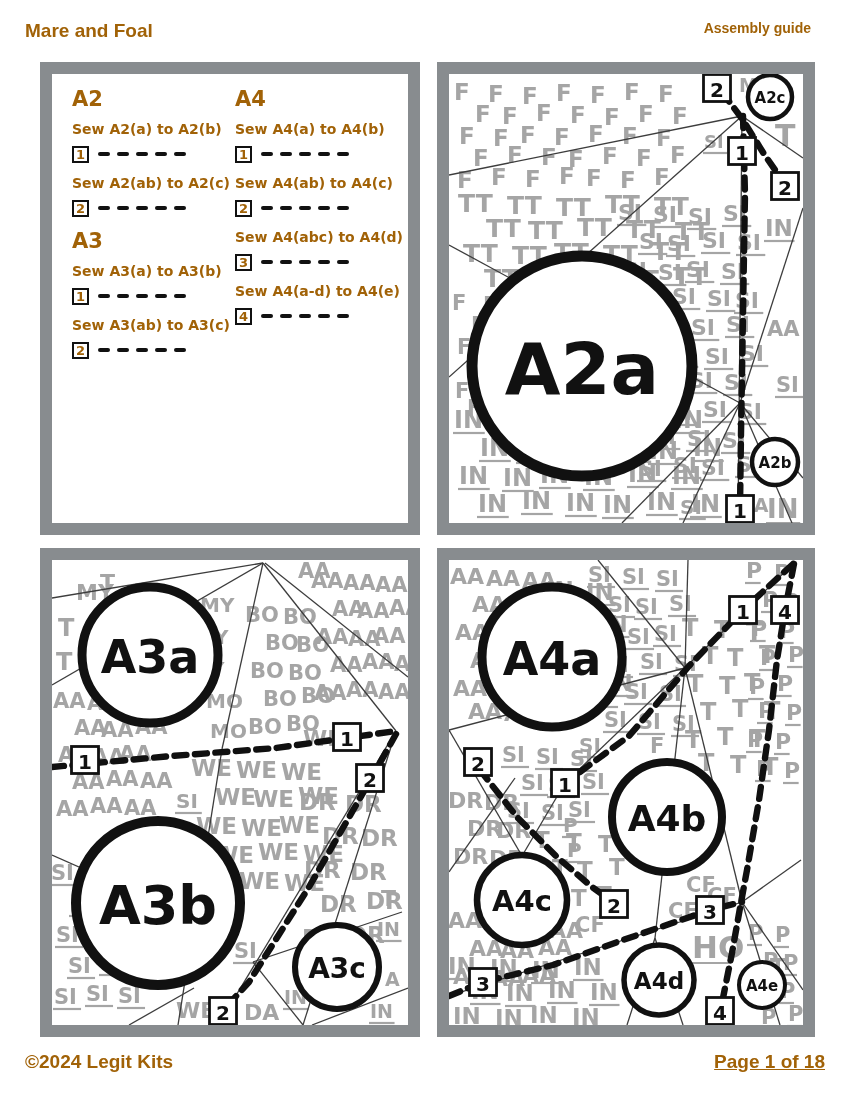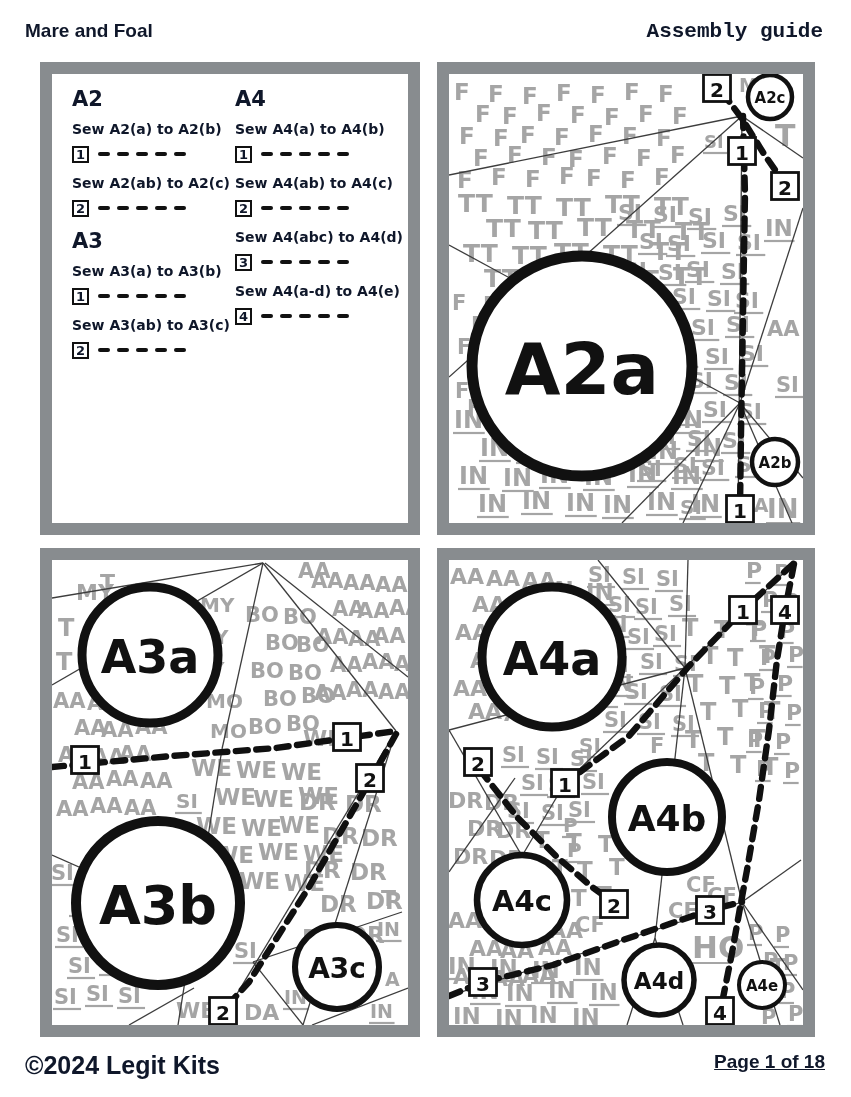--- a/index.html
+++ b/index.html
@@ -1,22 +1,22 @@
 <!DOCTYPE html>
 <html><head>
 <meta charset="utf-8">
 <style>
   html,body{margin:0;padding:0;background:#fff;}
   .page{position:relative;width:851px;height:1097px;background:#fff;overflow:hidden;
-        font-family:"DejaVu Sans","Liberation Sans",sans-serif;color:#0f172a;}
+        font-family:"DejaVu Sans","Liberation Sans",sans-serif;color:#a16207;}
   .hdr-title{position:absolute;left:25px;top:20px;font-size:19px;font-weight:bold;
              font-family:"Liberation Sans",sans-serif;}
-  .hdr-sub{position:absolute;right:28px;top:20px;font-size:21px;font-weight:bold;
-           font-family:Liberation Mono, monospace;}
-  .ftr-left{position:absolute;left:25px;top:1051px;font-size:25px;font-weight:bold;
+  .hdr-sub{position:absolute;right:40px;top:20px;font-size:14px;font-weight:bold;
+           font-family:Liberation Sans, sans-serif;}
+  .ftr-left{position:absolute;left:25px;top:1051px;font-size:19px;font-weight:bold;
             font-family:"Liberation Sans",sans-serif;}
   .ftr-right{position:absolute;right:26px;top:1051px;font-size:19px;font-weight:bold;
              font-family:"Liberation Sans",sans-serif;text-decoration:underline;}
   .panel{position:absolute;background:#fff;border:12px solid #888c8f;box-sizing:border-box;}
   #panel-instructions{left:40px;top:62px;width:380px;height:473px;}
   #panel-a2{left:437px;top:62px;width:378px;height:473px;}
   #panel-a3{left:40px;top:548px;width:380px;height:489px;}
   #panel-a4{left:437px;top:548px;width:378px;height:489px;}
   .panel svg{display:block;width:100%;height:100%;}
   svg text{font-family:"DejaVu Sans","Liberation Sans",sans-serif;}

